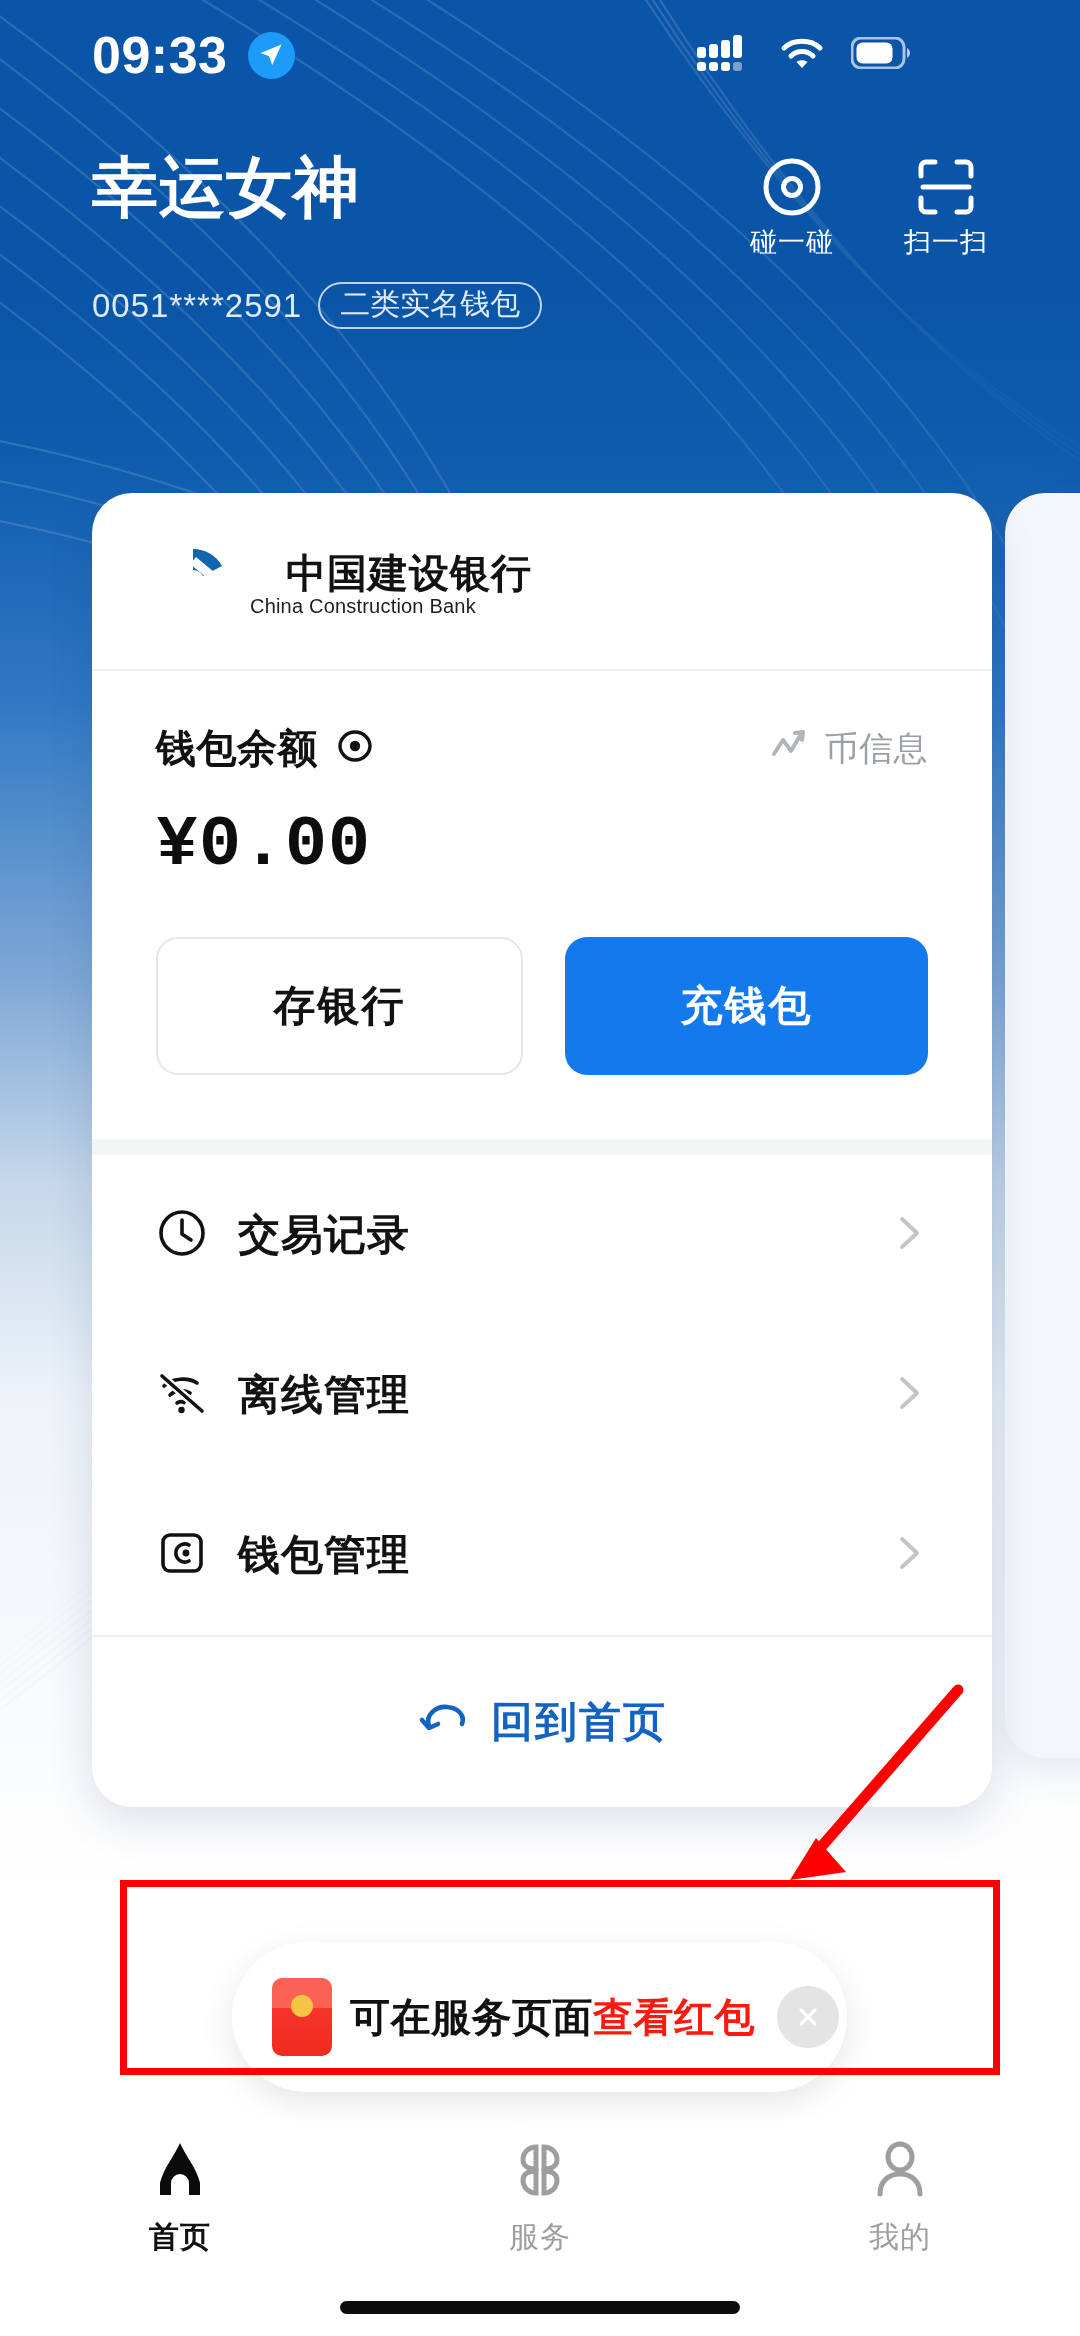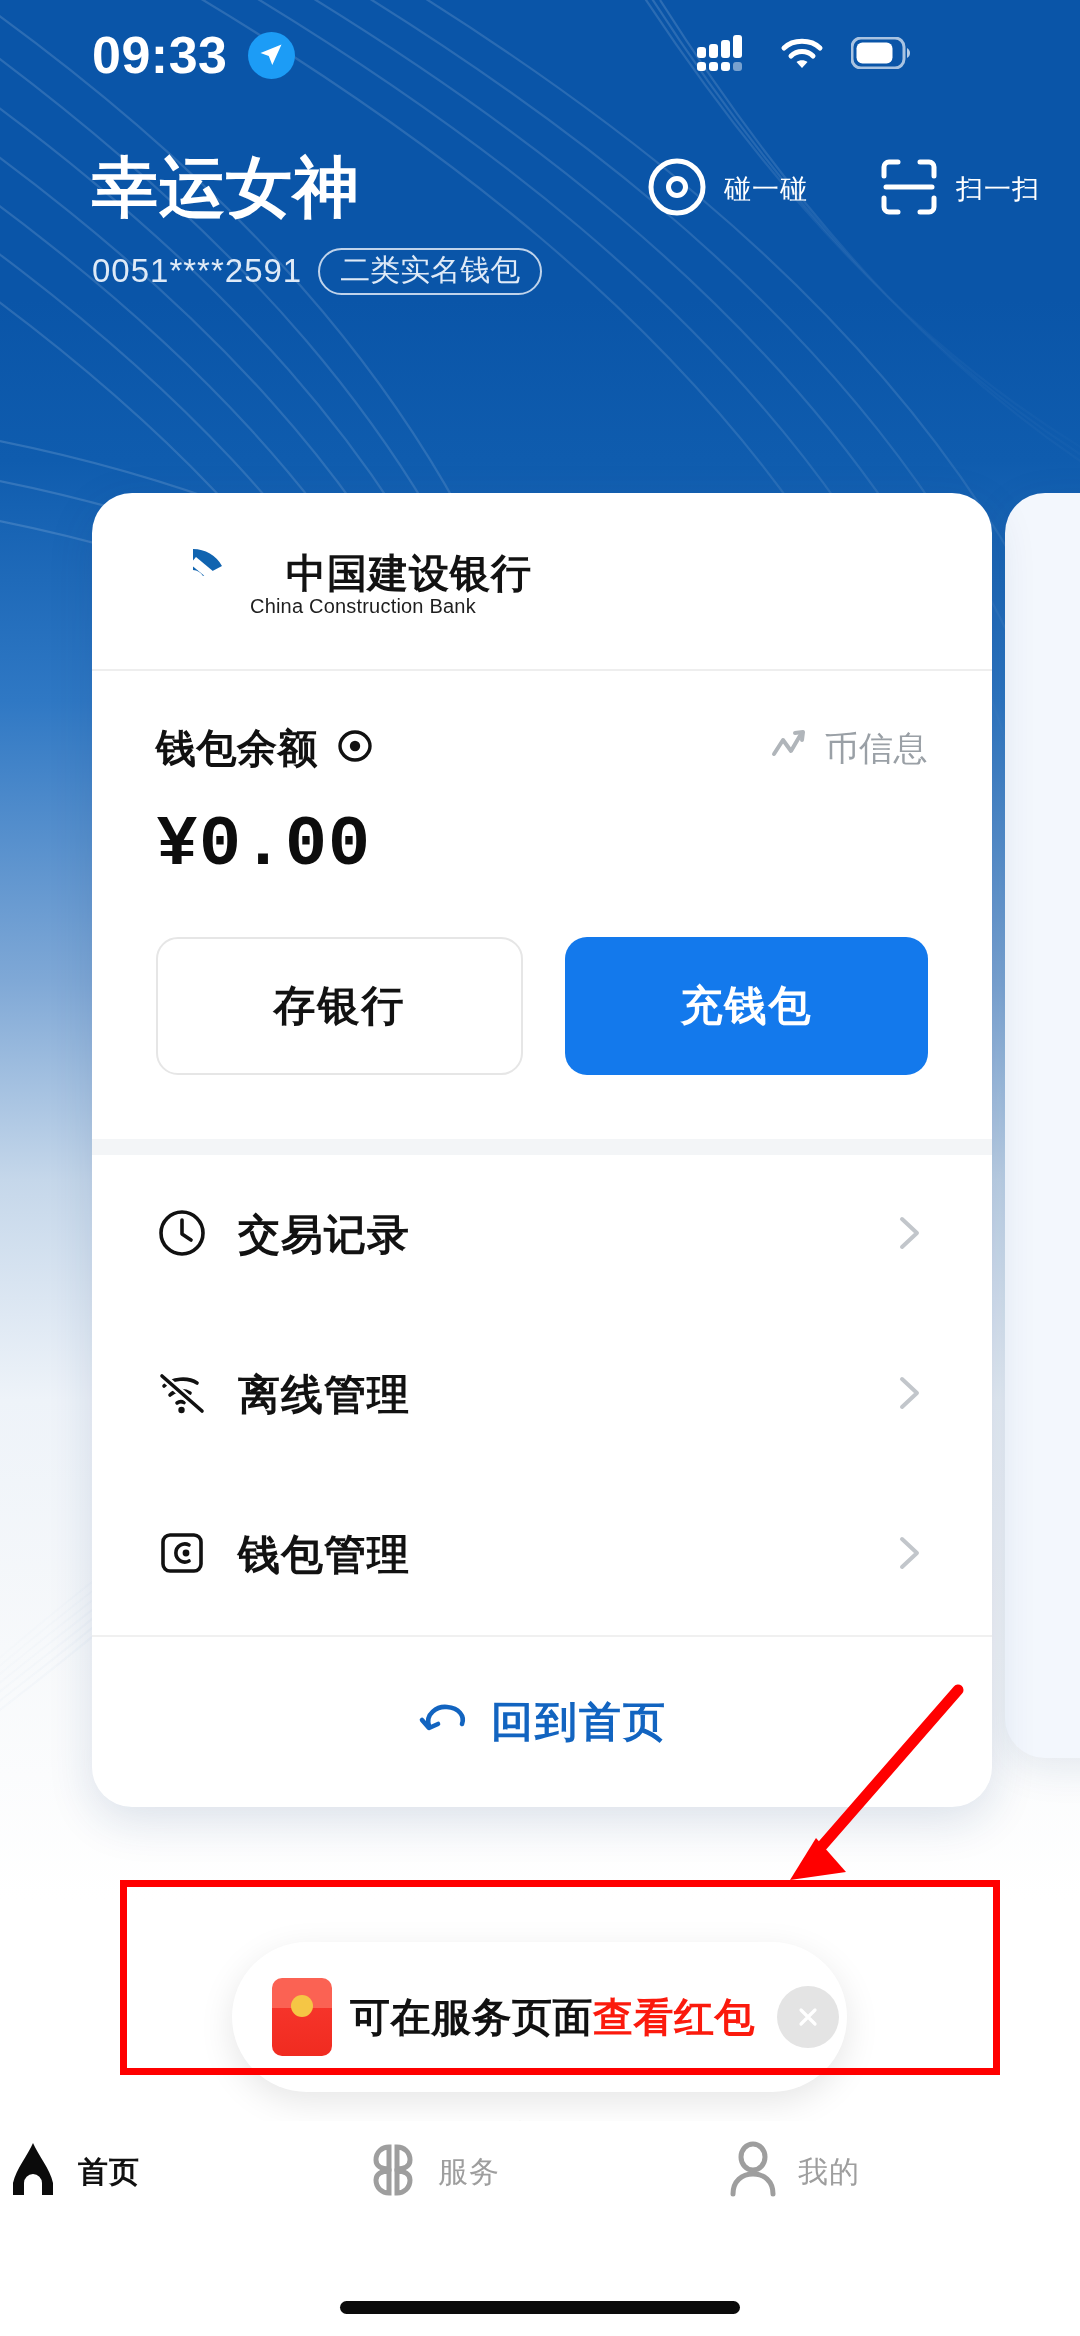--- a/index.html
+++ b/index.html
@@ -36,30 +36,30 @@
   #status-left{ display:flex; align-items:center; gap:20px; }
   #clock{ font-size:52px; font-weight:700; letter-spacing:.5px; }
   #loc-badge{
     width:47px; height:47px; border-radius:50%;
     background:#1c9cf6; display:flex; align-items:center; justify-content:center;
   }
   #status-right{ display:flex; align-items:center; gap:26px; }
 
   
   #header{ position:absolute; left:0; top:150px; width:1080px; }
-  #hdr-row{ display:flex; align-items:flex-start; justify-content:space-between; padding:0 40px 0 92px; }
+  #hdr-row{ display:flex; align-items:flex-start; justify-content:space-between; padding:0 92px 0 92px; }
   #user-name{ color:#fff; font-size:66px; font-weight:700; letter-spacing:1px; line-height:1.15; }
   #acct-row{ display:flex; align-items:center; gap:16px; margin-top:22px; padding-left:92px; }
   #acct-num{ color:#dfeaf7; font-size:33px; letter-spacing:1px; font-weight:400;text-align:right; }
   #acct-badge{
     color:#dfeaf7; font-size:30px; border:2px solid rgba(223,234,247,.85);
     border-radius:30px; padding:5px 20px 8px; line-height:1;
   }
   #hdr-actions{ display:flex; gap:70px; padding-top:6px; }
-  .hdr-act{ display:flex; flex-direction:row; align-items:center; gap:16px; }
+  .hdr-act{ display:flex; flex-direction:column; align-items:center; gap:2px; }
   .hdr-act-label{ color:#fff; font-size:27px; font-weight:500; letter-spacing:1px; }
 
   
   #card-peek{
     position:absolute; left:1005px; top:493px; width:160px; height:1265px;
     background:#f3f7fd; border-radius:40px;
     box-shadow:0 10px 40px rgba(20,60,110,.10);
   }
   #wallet-card{
     position:absolute; left:92px; top:493px; width:900px;
@@ -146,21 +146,21 @@
     position:absolute; left:120px; top:1880px; width:880px; height:195px;
     border:7px solid #ff0000; pointer-events:none;
   }
   #anno-arrow{ position:absolute; left:690px; top:1680px; width:300px; height:300px; pointer-events:none; }
 
   
   #bottom-nav{
     position:absolute; left:0; bottom:0; width:1080px; height:215px;
     background:#fff; display:flex; align-items:flex-start; padding-top:18px;
   }
-  .nav-item{ flex:1; display:flex; flex-direction:row; align-items:center; gap:12px; }
+  .nav-item{ flex:1; display:flex; flex-direction:column; align-items:center; gap:12px; }
   .nav-label{ font-size:30px; letter-spacing:1px; }
   .nav-active .nav-label{ color:#111; font-weight:700; }
   .nav-idle .nav-label{ color:#9e9e9e; font-weight:400; }
   #home-indicator{
     position:absolute; left:50%; transform:translateX(-50%); bottom:22px;
     width:400px; height:13px; background:#0b0b0b; border-radius:8px;
   }
 </style>
 </head>
 <body>

